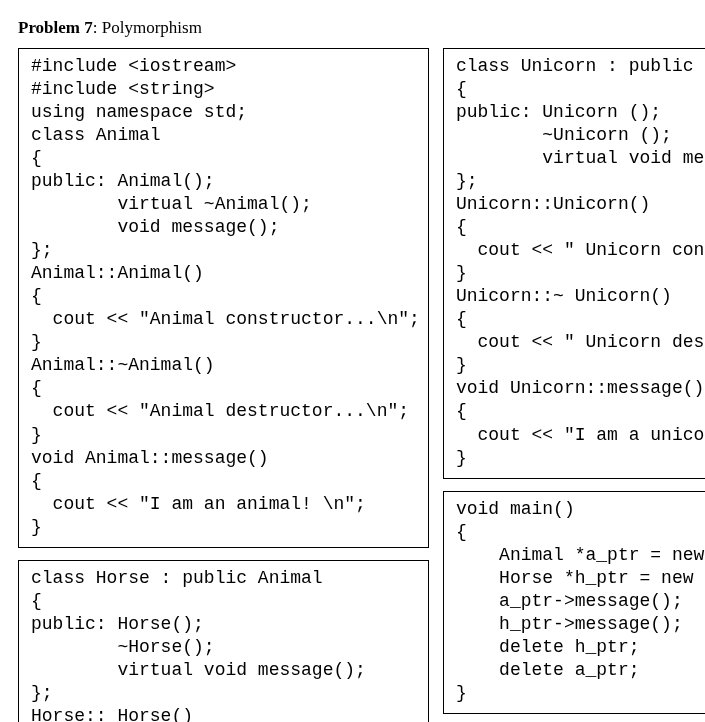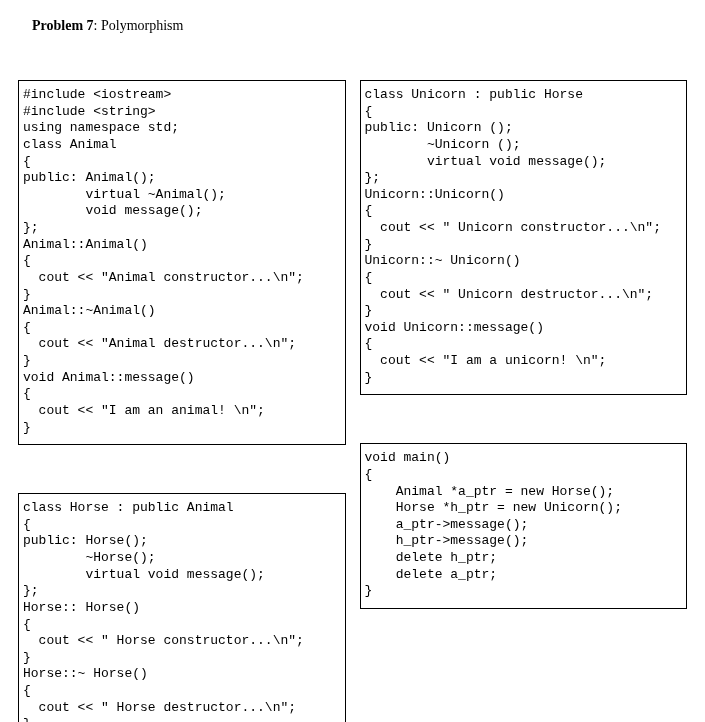--- a/index.html
+++ b/index.html
@@ -6,46 +6,45 @@
     font-family: "Times New Roman", Times, serif;
     font-size: 14px;
     color: #000;
     background: #fff;
     margin: 0;
     padding: 18px 18px 24px 18px;
     width: 705px;
     box-sizing: border-box;
   }
   .title {
-    margin: 0 0 10px 14px;
-    font-size: 14px;
+    margin: 0 0 10px 0;
+    font-size: 17px;
   }
   .title .bold {
     font-weight: bold;
   }
   .columns {
     display: flex;
     gap: 14px;
     align-items: flex-start;
   }
   .col {
     display: flex;
     flex-direction: column;
     gap: 12px;
     flex: 1 1 0;
   }
   .codebox {
     border: 1px solid #000;
-    padding: 6px 8px 8px 4px;
+    padding: 6px 8px 8px 12px;
     font-family: "Courier New", Courier, monospace;
-    font-size: 13px;
+    font-size: 18px;
     line-height: 1.28;
     white-space: pre;
     overflow: hidden;
-    margin-top: 36px;
   }
 </style>
 </head>
 <body>
 
 <div class="title">
   <span class="bold">Problem 7</span><span>: Polymorphism</span>
 </div>
 
 <div class="columns">

